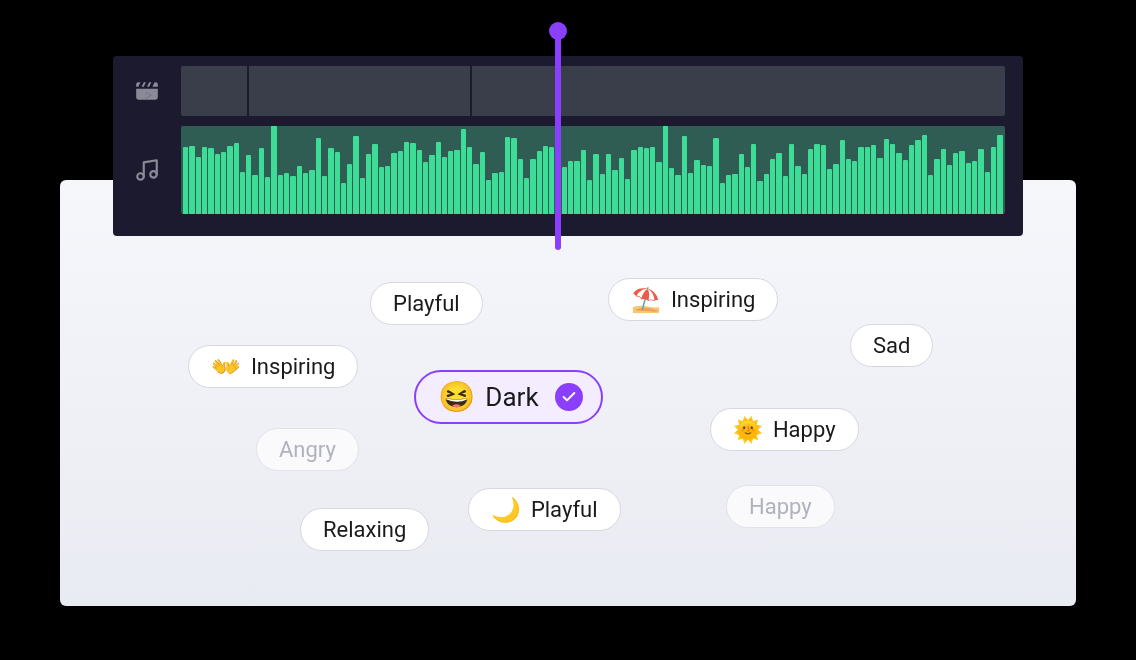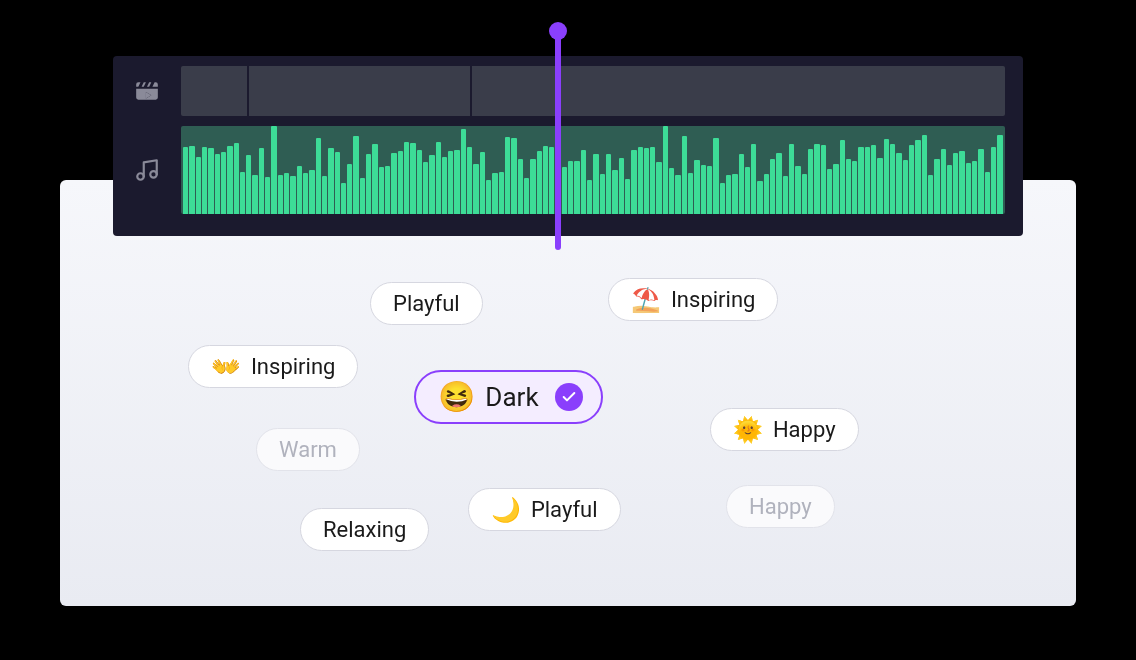--- a/index.html
+++ b/index.html
@@ -261,33 +261,36 @@
     <div class="tag" style="left:548px; top:18px;">
       <span class="emoji">⛱️</span>
       <span>Inspiring</span>
     </div>
 
     <div class="tag" style="left:128px; top:85px;">
       <span class="emoji">👐</span>
       <span>Inspiring</span>
     </div>
 
+    <div class="tag" style="left:790px; top:64px;">
+      <span>Sad</span>
+    </div>
 
     <div class="tag selected" style="left:354px; top:110px;">
       <span class="emoji">😆</span>
       <span>Dark</span>
       <span class="check-badge">
         <svg viewBox="0 0 24 24" fill="none" stroke="#fff" stroke-width="3" stroke-linecap="round" stroke-linejoin="round">
             <polyline points="20 6 9 17 4 12"></polyline>
           </svg>
       </span>
     </div>
 
     <div class="tag muted" style="left:196px; top:168px;">
-      <span>Warm</span>
+      <span>Angry</span>
     </div>
 
     <div class="tag" style="left:650px; top:148px;">
       <span class="emoji">🌞</span>
       <span>Happy</span>
     </div>
 
     <div class="tag" style="left:240px; top:248px;">
       <span>Relaxing</span>
     </div>

